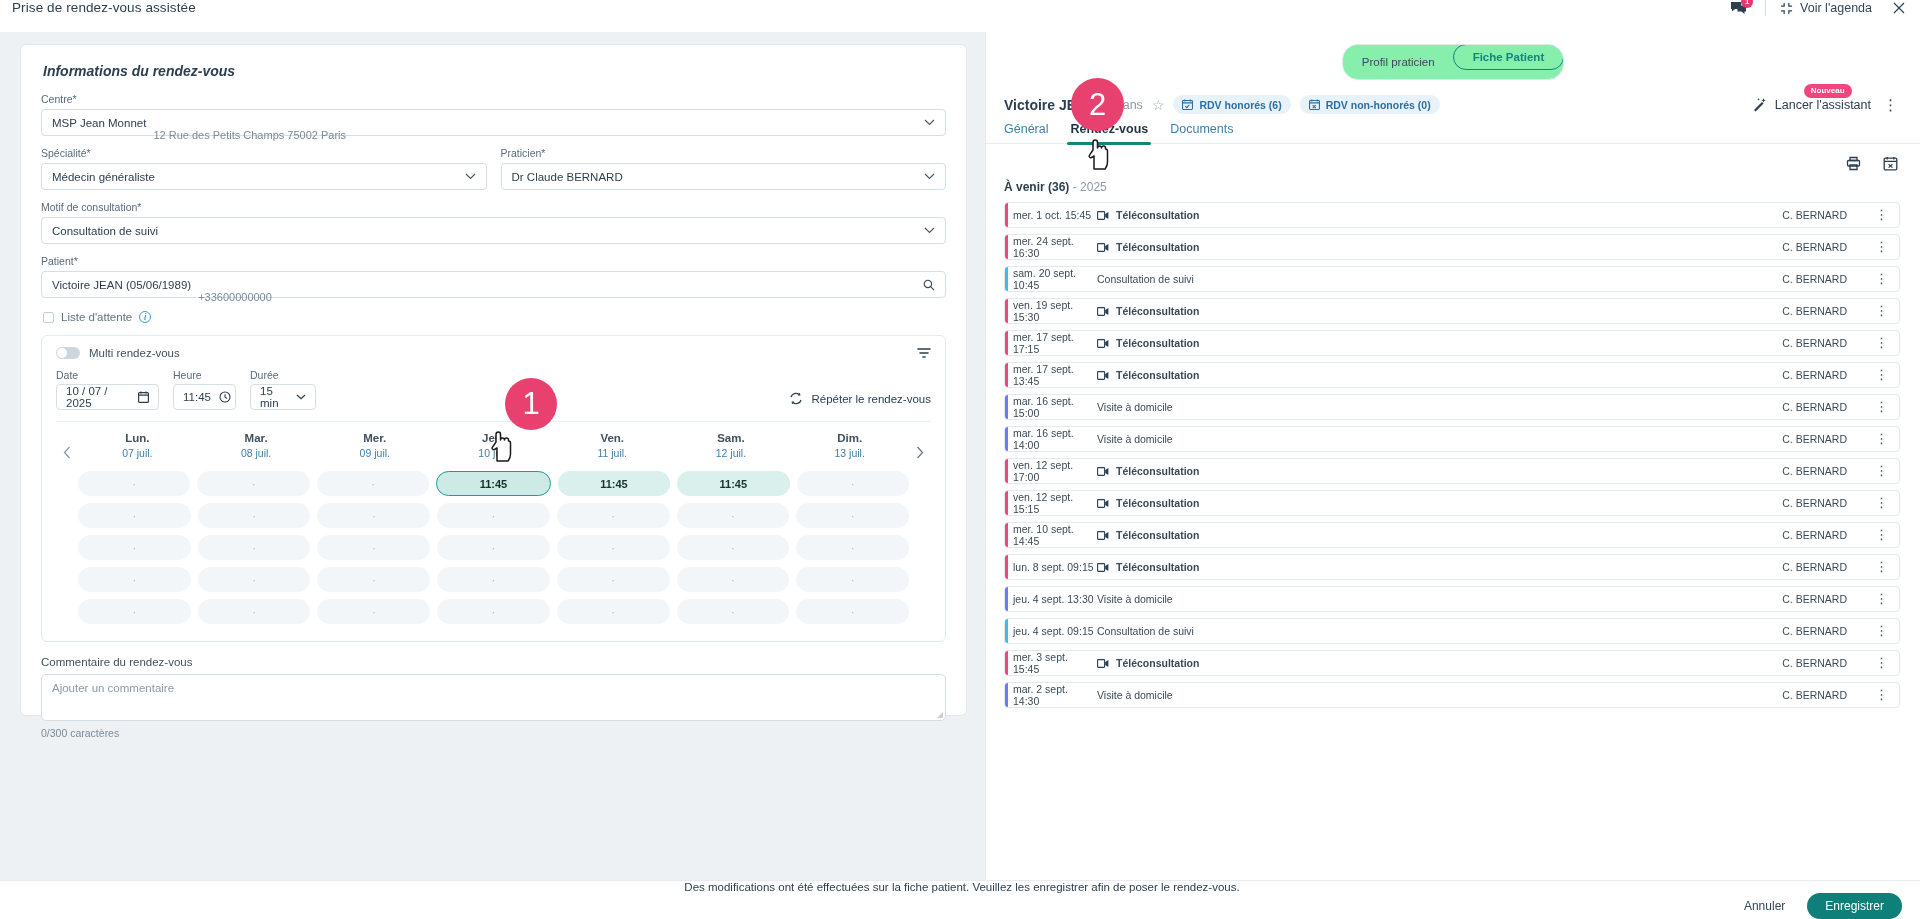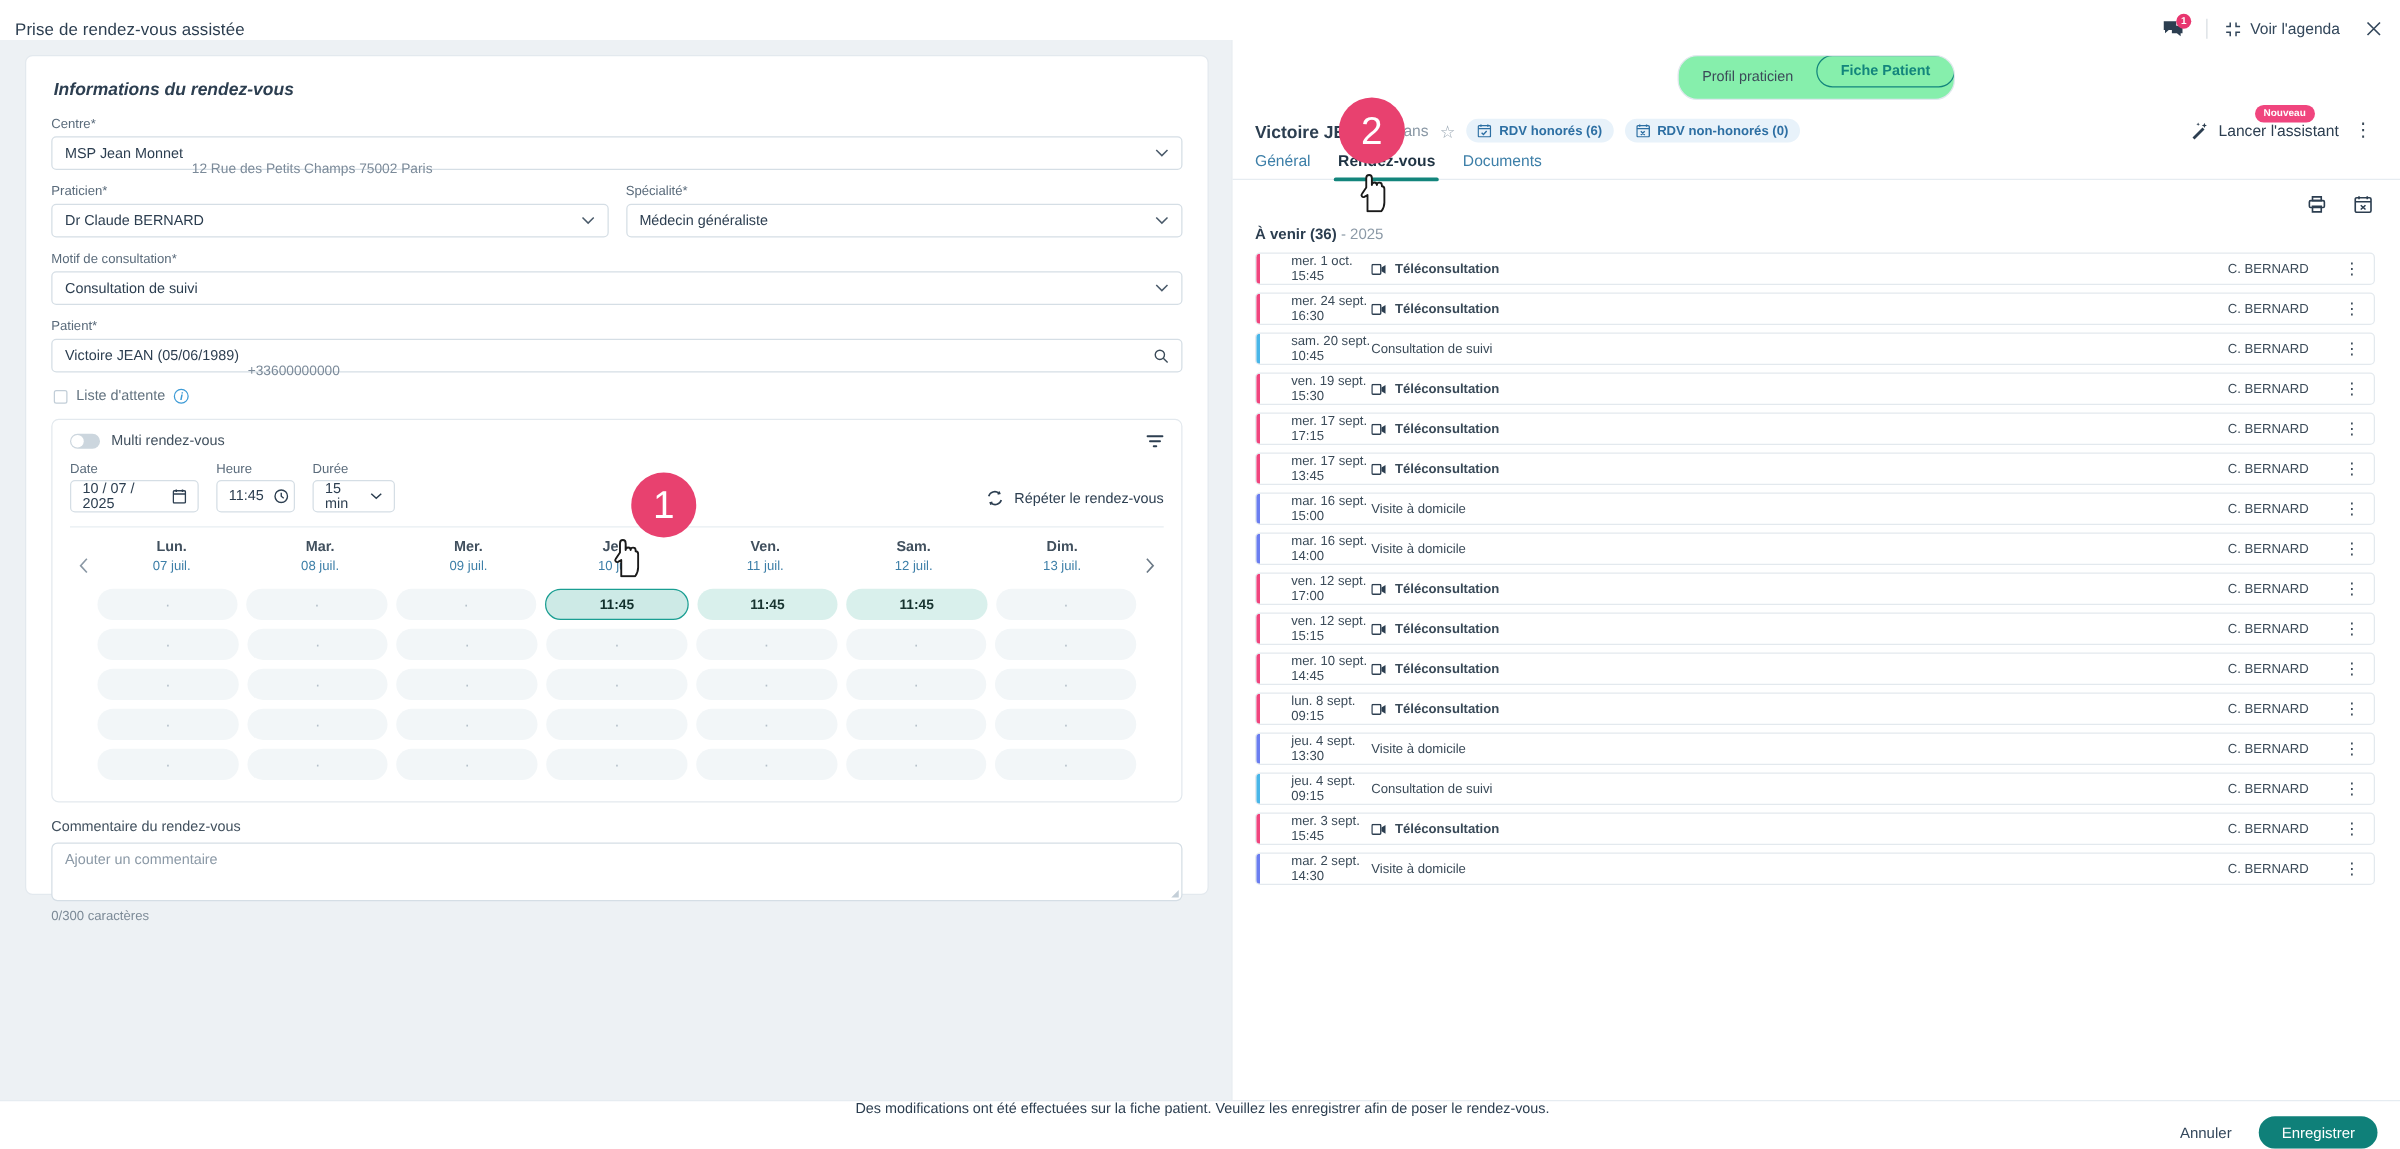--- a/index.html
+++ b/index.html
@@ -10,21 +10,21 @@
     font-family: "Liberation Sans", sans-serif;
     background: #ffffff;
     color: #2c3e50;
   }
   .app { position: relative; width: 1920px; height: 919px; display: flex; flex-direction: column; }
 
   
   .topbar {
     height: 32px; min-height: 32px;
     background: #ffffff;
-    display: flex; align-items: flex-end;
+    display: flex; align-items: flex-start;
     padding: 0 14px 0 12px;
     border-bottom: 1px solid #ffffff;
     gap: 48px;
   }
   .topbar-title {
     font-size: 13.5px; color: #2c3e50; font-weight: 400;
     letter-spacing: .1px;
   }
   .topbar-right { margin-left: auto; display: flex; align-items: center; gap: 14px; }
   .chat-wrap { position: relative; display: flex; align-items: center; padding-right: 4px; }
@@ -215,21 +215,21 @@
   .sec-title span { color: #8b99a6; font-weight: 400; }
 
   .rdv-list { flex: 1; overflow: hidden; padding: 8px 20px 0 18px; }
   .rdv {
     display: flex; align-items: center; height: 26px;
     border: 1px solid #e3e9ee; border-radius: 4px;
     margin-bottom: 6px; position: relative; overflow: hidden;
     background: #fff; cursor: pointer;
   }
   .rdv .bar { position: absolute; left: 0; top: 0; bottom: 0; width: 3px; }
-  .rdv .date { width: 92px; padding-left: 28px; font-size: 10.5px; color: #3a4a58; }
+  .rdv .date { width: 92px; padding-left: 8px; font-size: 10.5px; color: #3a4a58; }
   .rdv .type { display: flex; align-items: center; gap: 7px; font-size: 10.5px; color: #3a4a58; }
   .rdv .type.tele { font-weight: 700; }
   .rdv .prac { margin-left: auto; font-size: 10.5px; color: #3a4a58; margin-right: 52px; }
   .rdv .dots { position: absolute; right: 11px; color: #3b4a58; font-size: 13px; line-height: .6; }
 
   
   .footer {
     height: 39px; min-height: 39px; background: #fff;
     border-top: 1px solid #e6ecf1;
     display: flex; align-items: center; padding: 0 18px 0 22px; flex-direction: column;
@@ -303,34 +303,34 @@
             <span class="chev">
               <svg width="11" height="7" viewBox="0 0 11 7">
                   <path d="M1 1l4.5 4.5L10 1" stroke="#4a5a6a" stroke-width="1.2" fill="none"></path>
                 </svg>
             </span>
           </div>
         </div>
 
         <div class="row2">
           <div>
-            <div class="fld-label">Praticien*</div>
+            <div class="fld-label">Spécialité*</div>
             <div class="input">
-              <span>Dr Claude BERNARD</span>
+              <span>Médecin généraliste</span>
               <span class="chev">
                 <svg width="11" height="7" viewBox="0 0 11 7">
                     <path d="M1 1l4.5 4.5L10 1" stroke="#4a5a6a" stroke-width="1.2" fill="none"></path>
                   </svg>
               </span>
             </div>
           </div>
           <div>
-            <div class="fld-label">Spécialité*</div>
+            <div class="fld-label">Praticien*</div>
             <div class="input">
-              <span>Médecin généraliste</span>
+              <span>Dr Claude BERNARD</span>
               <span class="chev">
                 <svg width="11" height="7" viewBox="0 0 11 7">
                     <path d="M1 1l4.5 4.5L10 1" stroke="#4a5a6a" stroke-width="1.2" fill="none"></path>
                   </svg>
               </span>
             </div>
           </div>
         </div>
 
         <div class="mt11">

